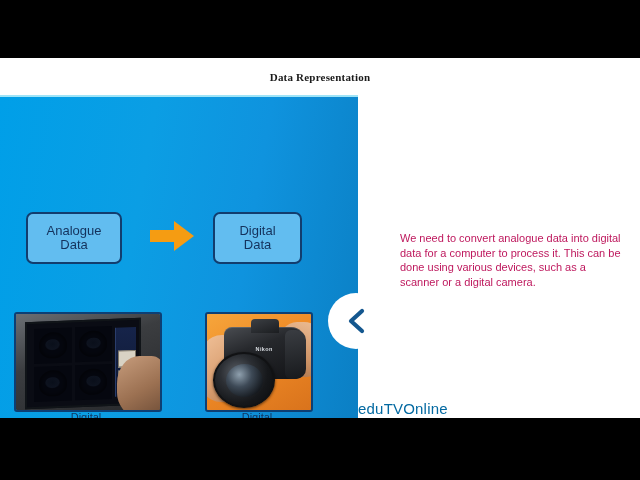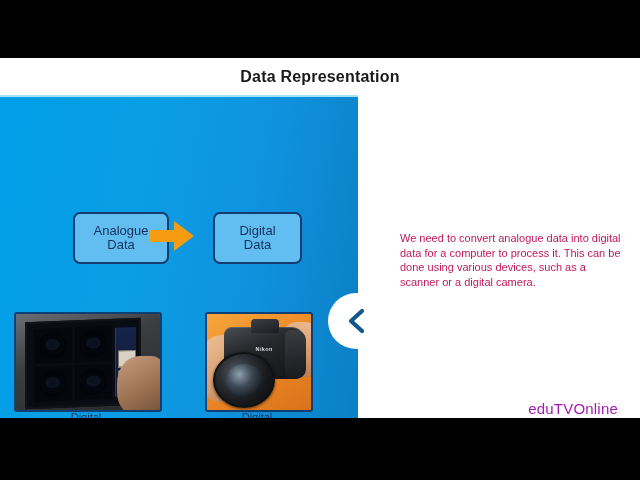--- a/index.html
+++ b/index.html
@@ -47,24 +47,25 @@
     left: 0;
     top: 0;
     width: 640px;
     height: 37px;
     background: #ffffff;
     display: flex;
     align-items: center;
     justify-content: center;
   }
   #slide-title {
-    font-size: 16px;
+    font-size: 11px;
     font-weight: bold;
     color: #1a1a1a;
     letter-spacing: 0.2px;
+    font-family: Liberation Serif, serif;
   }
 
   
   #blue-panel {
     position: absolute;
     left: 0;
     top: 37px;
     width: 358px;
     height: 323px;
     background: linear-gradient(100deg, #009fe8 0%, #0b9ee4 38%, #0f93de 66%, #0b7fc4 100%);
@@ -90,21 +91,20 @@
     color: #14325c;
     font-size: 13px;
     line-height: 1.08;
     text-align: center;
   }
   #box-analogue {
     left: 26px;
     top: 117px;
     width: 92px;
     height: 48px;
-    margin-left: 47px;
   }
   #box-digital {
     left: 213px;
     top: 117px;
     width: 85px;
     height: 48px;
   }
   .flow-line { display: block; }
 
   #flow-arrow {
@@ -318,22 +318,22 @@
     width: 224px;
     color: #be185d;
     font-size: 11px;
     line-height: 1.33;
   }
   #watermark {
     position: absolute;
     left: 0;
     top: 305px;
     width: 260px;
-    text-align: right;
-    color: #a21caf;
+    text-align: left;
+    color: #0369a1;
     font-size: 15px;
     letter-spacing: 0.2px;
   }
 </style>
 </head>
 <body>
 
 <div id="stage">
 
   <div id="slide">

